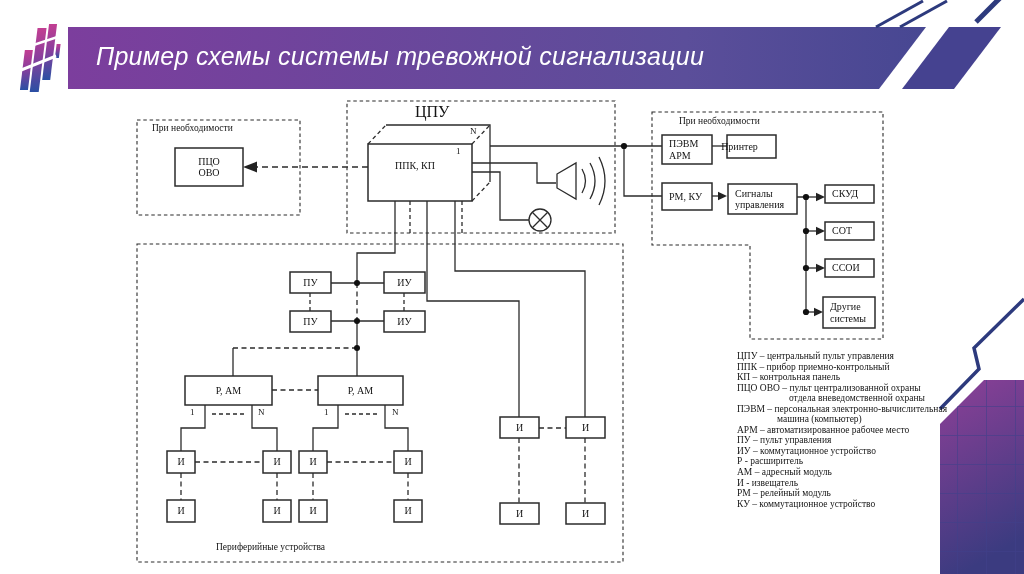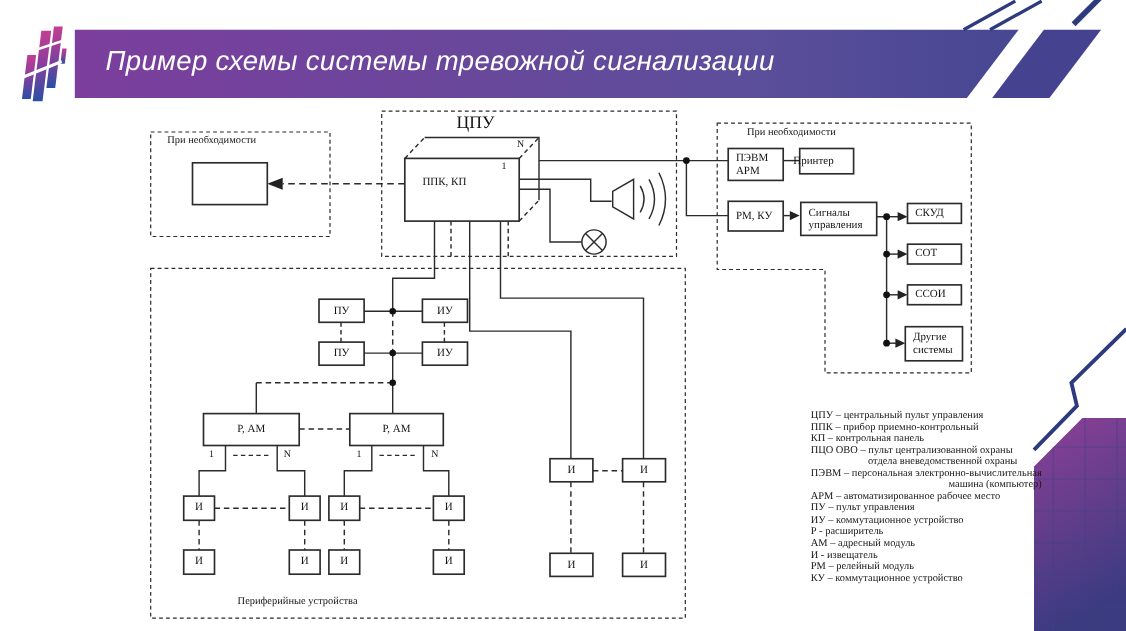--- a/index.html
+++ b/index.html
@@ -6,24 +6,24 @@
   .slide{position:relative;width:1024px;height:574px;background:#ffffff;overflow:hidden;
          font-family:"Liberation Serif",serif;color:#111;}
   svg.layer{position:absolute;left:0;top:0;}
   .title{position:absolute;left:96px;top:42px;font-family:"Liberation Sans",sans-serif;
          font-size:25px;font-weight:500;color:#ffffff;white-space:nowrap;letter-spacing:.3px;font-style:italic;}
   .lbl{position:absolute;display:flex;align-items:center;justify-content:center;text-align:center;
        white-space:pre-line;font-size:10px;line-height:1.15;color:#141414;}
   .lbl.al{justify-content:flex-start;text-align:left;padding-left:7px;box-sizing:border-box;}
   .ctr{position:absolute;font-size:9.5px;color:#141414;white-space:nowrap;}
   .idx{position:absolute;font-size:9px;color:#141414;}
-  .legend{position:absolute;left:737px;top:351px;font-size:9.5px;line-height:10.55px;color:#161616;margin-top:22px;}
+  .legend{position:absolute;left:737px;top:351px;font-size:9.5px;line-height:10.55px;color:#161616;}
   .legend div{white-space:nowrap;}
   .legend .ind{padding-left:52px;}
-  .legend .ind2{padding-left:40px;text-align:right;}
+  .legend .ind2{padding-left:40px;}
 </style>
 </head>
 <body>
 
 <div class="slide">
 
   <svg class="layer" width="1024" height="574" viewBox="0 0 1024 574">
     <defs>
       <linearGradient id="barGrad" x1="0" y1="0" x2="1" y2="0">
         <stop offset="0" stop-color="#7c3e9d"></stop>
@@ -178,21 +178,23 @@
     </g>
   </svg>
 
   <div class="title">Пример схемы системы тревожной сигнализации</div>
 
   <div class="ctr" style="left:152px;top:123px">При необходимости</div>
   <div class="ctr" style="left:415px;top:103px;font-size:16px">ЦПУ</div>
   <div class="ctr" style="left:679px;top:116px">При необходимости</div>
   <div class="ctr" style="left:216px;top:542px">Периферийные устройства</div>
 
-  <div class="lbl" style="left:352px;top:144px;width:104px;height:44px">ППК, КП</div>
+  <div class="lbl" style="left:175px;top:148px;width:68px;height:38px">ПЦО
+ОВО</div>
+  <div class="lbl" style="left:363px;top:144px;width:104px;height:44px">ППК, КП</div>
   <div class="idx" style="left:470px;top:126px">N</div>
   <div class="idx" style="left:456px;top:146px">1</div>
 
   <div class="lbl al" style="left:662px;top:135px;width:50px;height:29px">ПЭВМ
 АРМ</div>
   <div class="lbl" style="left:727px;top:135px;width:25px;height:23px">Принтер</div>
   <div class="lbl al" style="left:662px;top:183px;width:50px;height:27px">РМ, КУ</div>
   <div class="lbl al" style="left:728px;top:184px;width:69px;height:30px">Сигналы
 управления</div>
   <div class="lbl al" style="left:825px;top:185px;width:68px;height:18px">СКУД</div>

